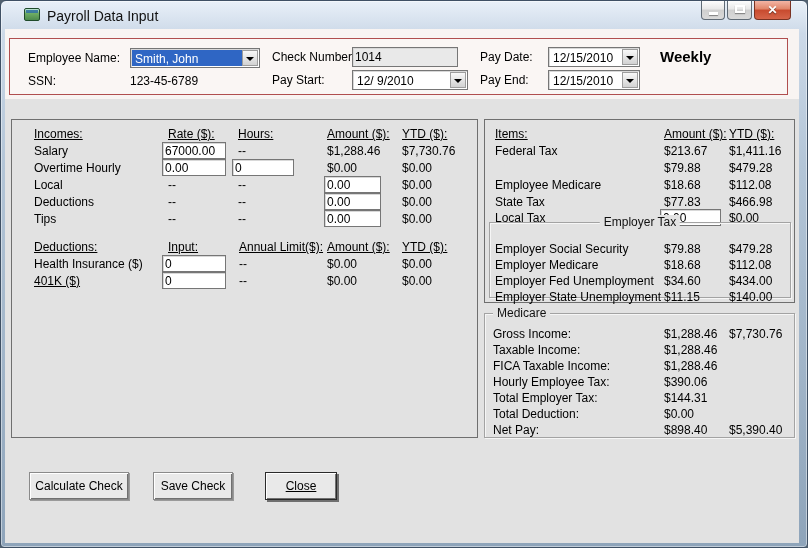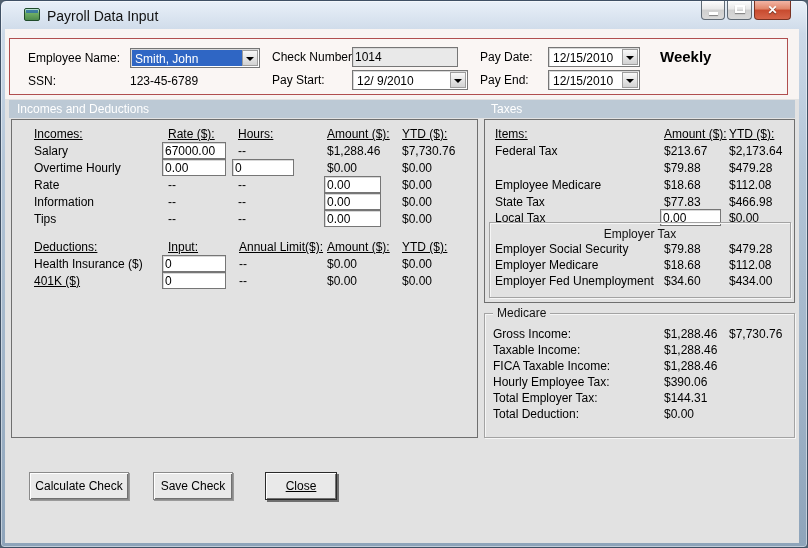--- a/index.html
+++ b/index.html
@@ -26,21 +26,21 @@
   .glyph-max{position:absolute;left:7px;top:4px;width:10px;height:8px;border:2px solid #fff;box-sizing:border-box;box-shadow:0 1px 1px rgba(0,0,0,.35);}
   .glyph-close{position:absolute;left:0;top:2px;width:100%;text-align:center;color:#fff;font-size:12px;font-weight:bold;text-shadow:0 1px 1px rgba(0,0,0,.5);}
   
   .client{position:absolute;left:4px;top:28px;width:794px;height:514px;background:#e2e2e2;}
   .top-strip{position:absolute;left:4px;top:28px;width:794px;height:70px;background:#f8f4f2;}
   
   .redgroup{position:absolute;left:8px;top:37px;width:779px;height:57px;border:1px solid #b04e4e;box-sizing:border-box;background:#faf6f4;}
   .redgroup .caption{position:absolute;left:14px;top:-8px;background:#faf6f4;padding:0 4px;font-size:12px;color:#111;white-space:nowrap;}
   .etchbox{position:absolute;border:1px solid #a3a3a3;box-sizing:border-box;box-shadow:inset 1px 1px 0 #f6f6f6,1px 1px 0 #f6f6f6;}
   .etchbox .caption{position:absolute;left:8px;top:-8px;background:#e2e2e2;padding:0 4px;font-size:12px;color:#111;white-space:nowrap;}
-  .etchbox .caption.center{left:50%;transform:translateX(-50%);margin-top:12px;}
+  .etchbox .caption.center{left:50%;transform:translateX(-50%);}
   
   .section-bar{position:absolute;left:8px;top:99px;width:786px;height:18px;background:#bcc9d5;}
   .section-bar span{position:absolute;top:2px;font-size:12px;color:#fff;white-space:nowrap;}
   
   .panel{position:absolute;background:#e2e2e2;border:1px solid #6f6f6f;box-sizing:border-box;}
   .panel-left{left:10px;top:118px;width:467px;height:319px;}
   .panel-right{left:483px;top:118px;width:311px;height:184px;}
   .summary-box{left:483px;top:312px;width:311px;height:125px;}
   
   .lbl{position:absolute;font-size:12px;color:#000;white-space:nowrap;}
@@ -126,24 +126,20 @@
     <div class="picker" style="left:538px;top:31px;width:92px">
       <span class="val">12/15/2010</span>
       <div class="ddbtn">
             <div class="ddarrow"></div>
           </div>
     </div>
 
     <span class="weekly" style="left:650px;top:9px">Weekly</span>
   </div>
 
-  <div class="section-bar">
-    <span style="left:8px">Incomes and Deductions</span>
-    <span style="left:482px">Taxes</span>
-  </div>
 
   <div class="panel panel-left">
 
     <div class="row" style="top:7px">
       <span class="lbl u" style="left:22px">Incomes:</span>
       <span class="lbl u" style="left:156px">Rate ($):</span>
       <span class="lbl u" style="left:226px">Hours:</span>
       <span class="lbl u" style="left:315px">Amount ($):</span>
       <span class="lbl u" style="left:390px">YTD ($):</span>
     </div>
@@ -158,29 +154,29 @@
 
     <div class="row" style="top:41px">
       <span class="lbl" style="left:22px">Overtime Hourly</span>
       <input class="tbox" style="left: 150px; top: -2px; width: 64px;" value="0.00">
       <input class="tbox" style="left: 220px; top: -2px; width: 62px;" value="0">
       <span class="lbl" style="left:315px">$0.00</span>
       <span class="lbl" style="left:390px">$0.00</span>
     </div>
 
     <div class="row" style="top:58px">
-      <span class="lbl" style="left:22px">Rate</span>
+      <span class="lbl" style="left:22px">Local</span>
       <span class="lbl" style="left:156px">--</span>
       <span class="lbl" style="left:226px">--</span>
       <input class="tbox" style="left: 312px; top: -2px; width: 57px;" value="0.00">
       <span class="lbl" style="left:390px">$0.00</span>
     </div>
 
     <div class="row" style="top:75px">
-      <span class="lbl" style="left:22px">Information</span>
+      <span class="lbl" style="left:22px">Deductions</span>
       <span class="lbl" style="left:156px">--</span>
       <span class="lbl" style="left:226px">--</span>
       <input class="tbox" style="left: 312px; top: -2px; width: 57px;" value="0.00">
       <span class="lbl" style="left:390px">$0.00</span>
     </div>
 
     <div class="row" style="top:92px">
       <span class="lbl" style="left:22px">Tips</span>
       <span class="lbl" style="left:156px">--</span>
       <span class="lbl" style="left:226px">--</span>
@@ -217,21 +213,21 @@
 
     <div class="row" style="top:7px">
       <span class="lbl u" style="left:10px">Items:</span>
       <span class="lbl u" style="left:179px">Amount ($):</span>
       <span class="lbl u" style="left:244px">YTD ($):</span>
     </div>
 
     <div class="row" style="top:24px">
       <span class="lbl" style="left:10px">Federal Tax</span>
       <span class="lbl" style="left:179px">$213.67</span>
-      <span class="lbl" style="left:244px">$2,173.64</span>
+      <span class="lbl" style="left:244px">$1,411.16</span>
     </div>
     <div class="row" style="top:41px">
       <span class="lbl" style="left:179px">$79.88</span>
       <span class="lbl" style="left:244px">$479.28</span>
     </div>
     <div class="row" style="top:58px">
       <span class="lbl" style="left:10px">Employee Medicare</span>
       <span class="lbl" style="left:179px">$18.68</span>
       <span class="lbl" style="left:244px">$112.08</span>
     </div>
@@ -258,20 +254,25 @@
     <div class="row" style="top:138px">
       <span class="lbl" style="left:10px">Employer Medicare</span>
       <span class="lbl" style="left:179px">$18.68</span>
       <span class="lbl" style="left:244px">$112.08</span>
     </div>
     <div class="row" style="top:154px">
       <span class="lbl" style="left:10px">Employer Fed Unemployment</span>
       <span class="lbl" style="left:179px">$34.60</span>
       <span class="lbl" style="left:244px">$434.00</span>
     </div>
+    <div class="row" style="top:170px">
+      <span class="lbl" style="left:10px">Employer State Unemployment</span>
+      <span class="lbl" style="left:179px">$11.15</span>
+      <span class="lbl" style="left:244px">$140.00</span>
+    </div>
   </div>
 
   <div class="etchbox summary-box" style="background:#e2e2e2">
     <span class="caption">Medicare</span>
 
     <div class="row" style="top:13px">
       <span class="lbl" style="left:8px">Gross Income:</span>
       <span class="lbl" style="left:179px">$1,288.46</span>
       <span class="lbl" style="left:244px">$7,730.76</span>
     </div>
@@ -293,20 +294,25 @@
     <div class="row" style="top:77px">
       <span class="lbl" style="left:8px">Total Employer Tax:</span>
       <span class="lbl" style="left:179px">$144.31</span>
       <span class="lbl" style="left:244px"></span>
     </div>
     <div class="row" style="top:93px">
       <span class="lbl" style="left:8px">Total Deduction:</span>
       <span class="lbl" style="left:179px">$0.00</span>
       <span class="lbl" style="left:244px"></span>
     </div>
+    <div class="row" style="top:109px">
+      <span class="lbl" style="left:8px">Net Pay:</span>
+      <span class="lbl" style="left:179px">$898.40</span>
+      <span class="lbl" style="left:244px">$5,390.40</span>
+    </div>
   </div>
 
   <div class="pushbtn" style="left:28px;width:100px">Calculate Check</div>
   <div class="pushbtn" style="left:152px;width:80px">Save Check</div>
   <div class="pushbtn default" style="left:264px;width:72px">Close</div>
 
  </div>
 </div>
 
 </body></html>

